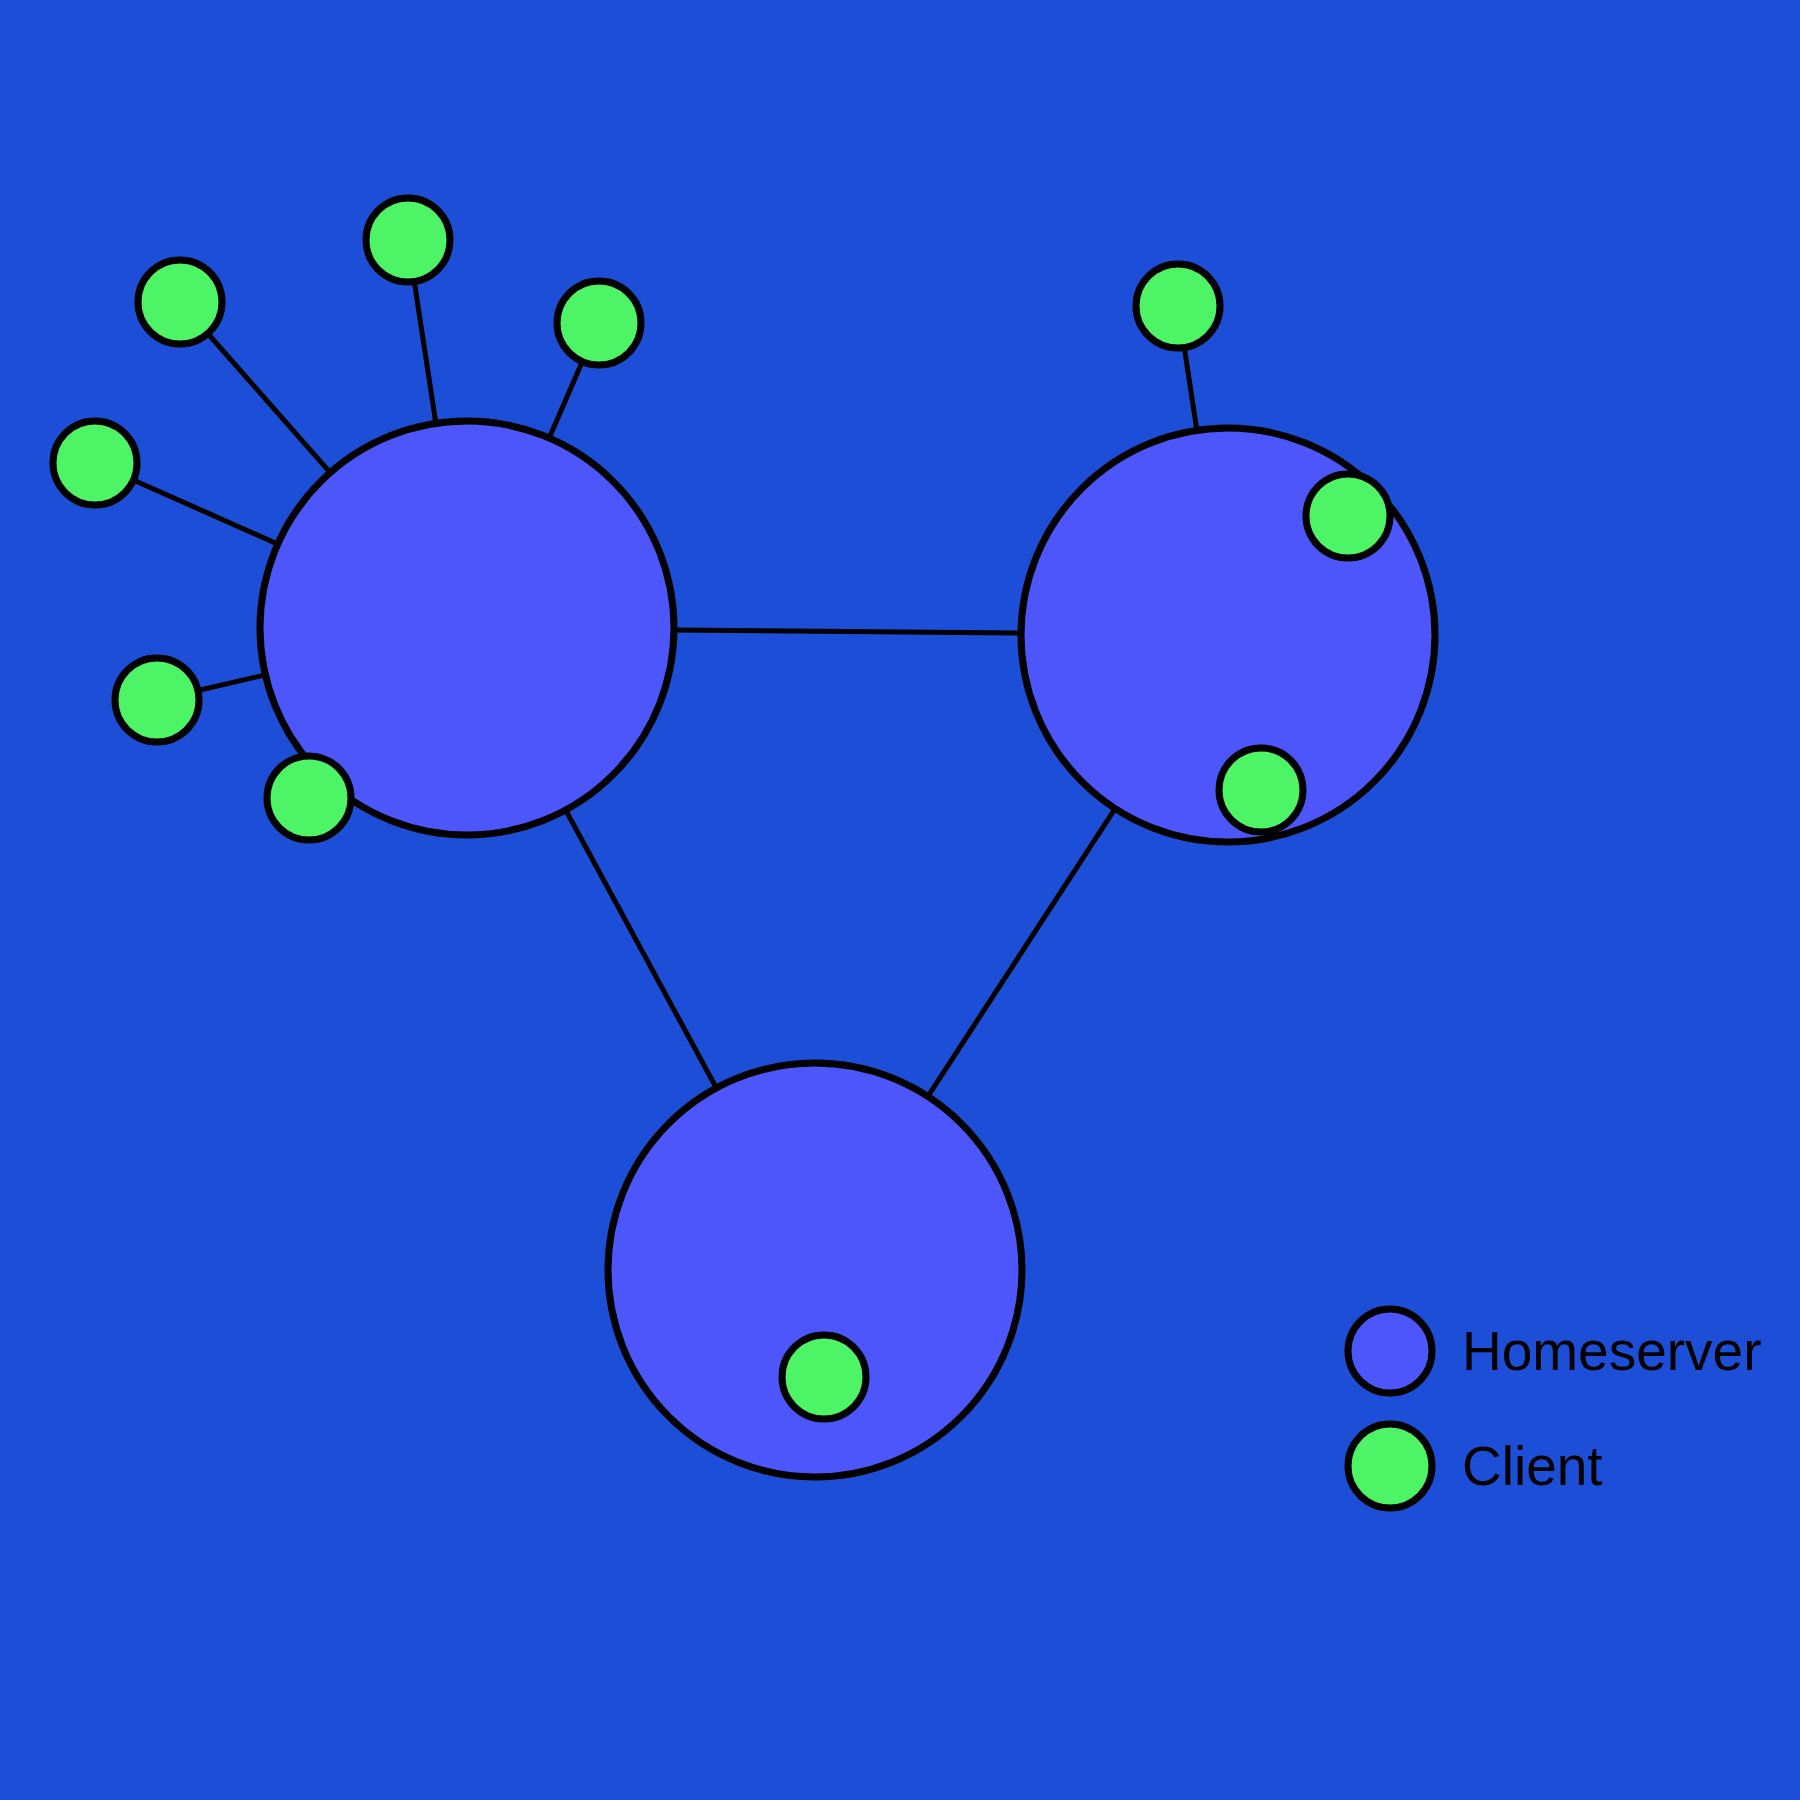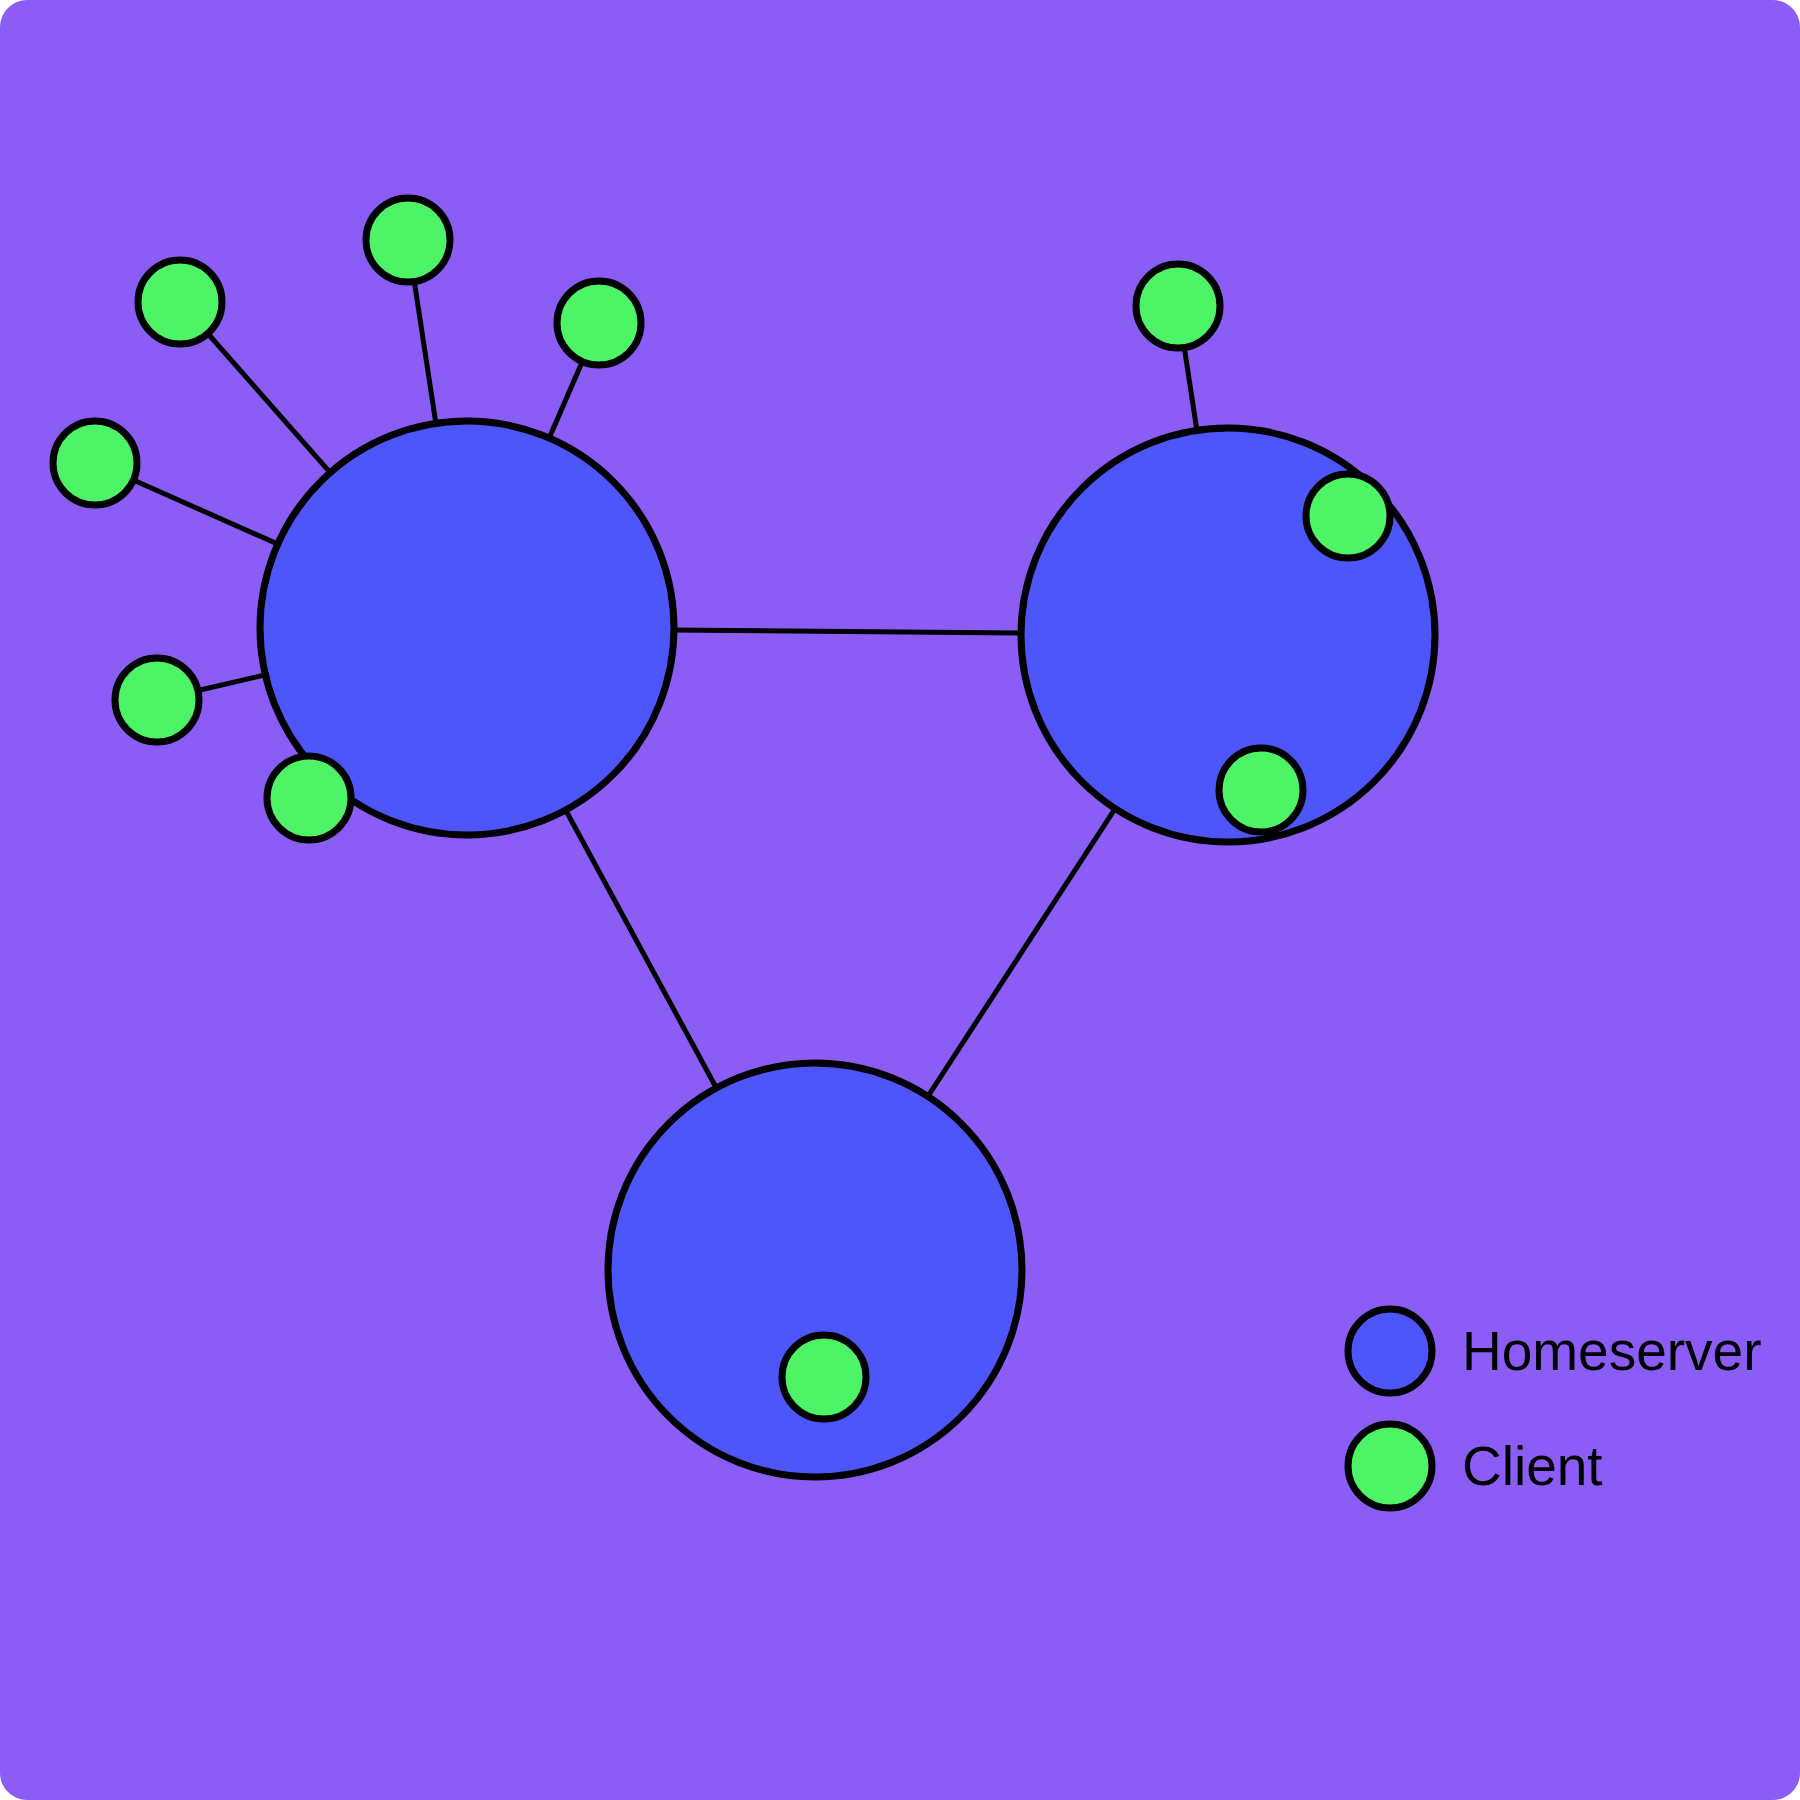--- a/index.html
+++ b/index.html
@@ -10,22 +10,21 @@
   body {
     width: 1800px;
     height: 1800px;
     font-family: "Liberation Sans", sans-serif;
     overflow: hidden;
   }
   #stage {
     position: relative;
     width: 1800px;
     height: 1800px;
-    background: #8b5cf6;
-    border-radius: 27px;
+    background: #1d4ed8;
   }
   svg#graph {
     position: absolute;
     inset: 0;
     width: 1800px;
     height: 1800px;
     display: block;
   }
   .edge {
     stroke: #000000;

